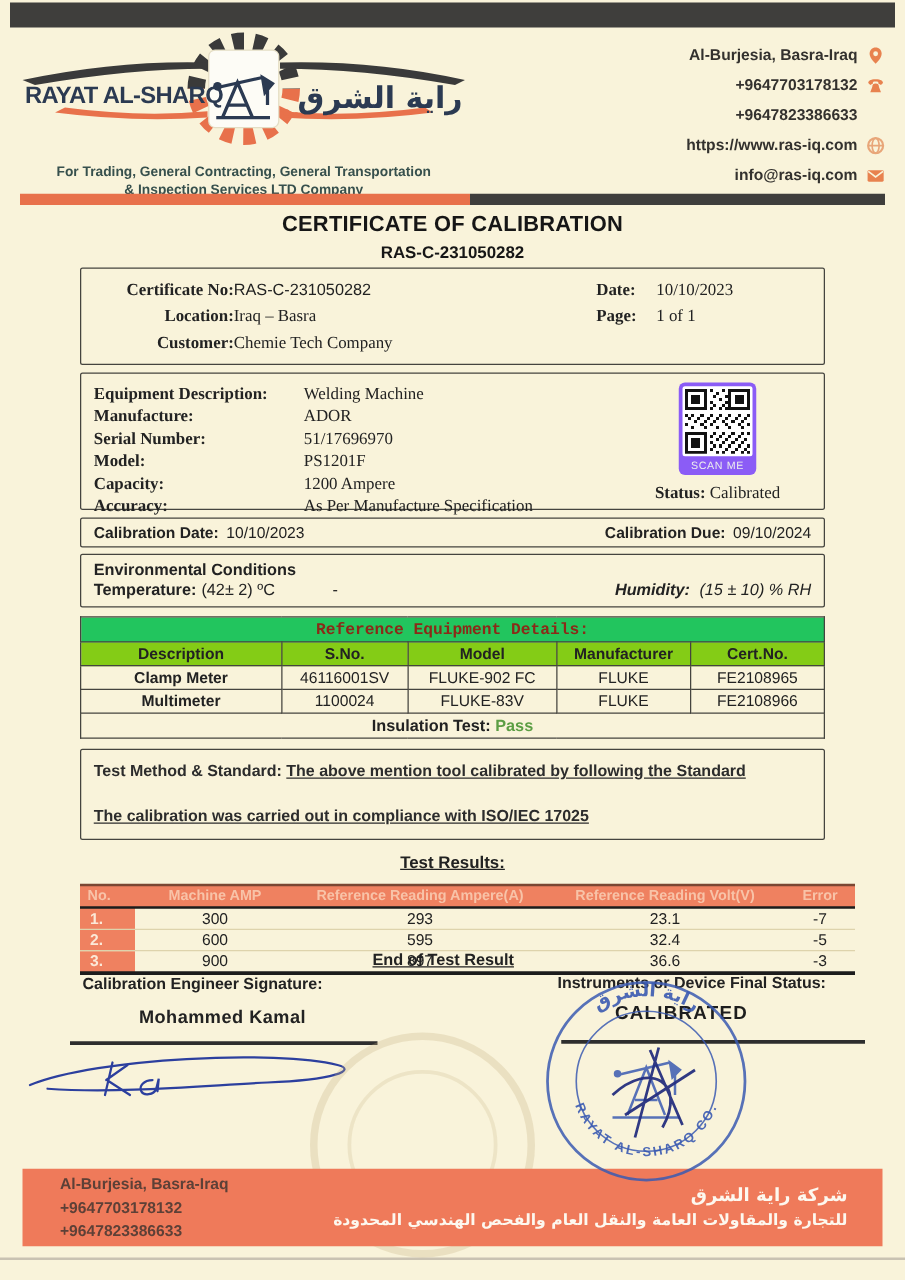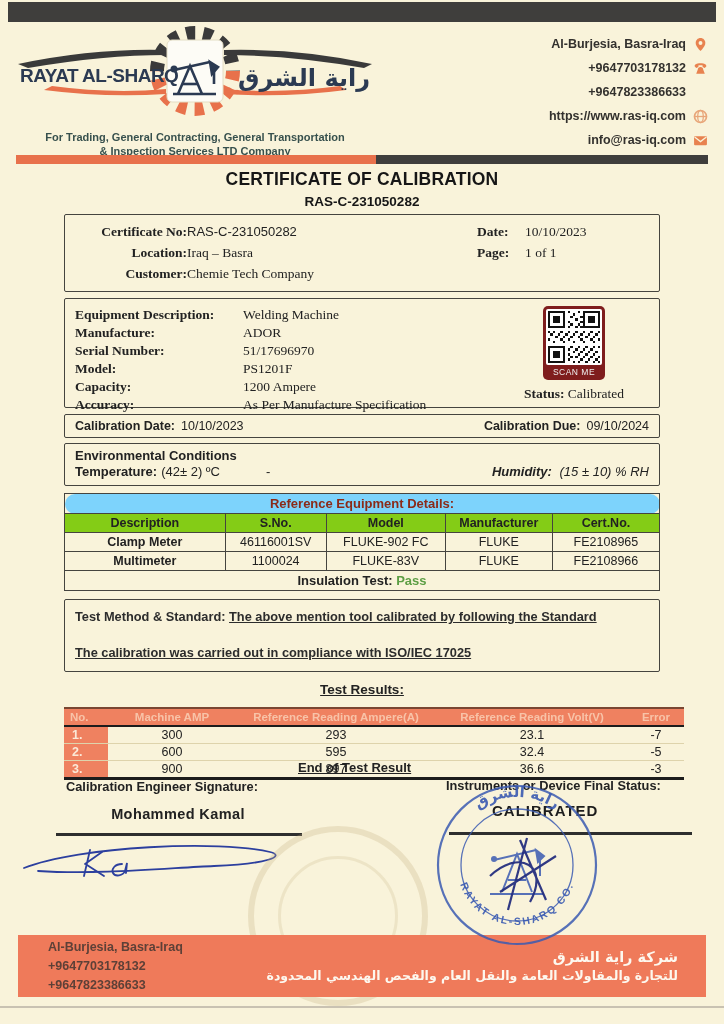--- a/index.html
+++ b/index.html
@@ -41,21 +41,21 @@
   .cert-row .lbl { width:112px; font-weight:bold; }
   .cert-right { width:172px; }
   .cert-right .lbl { width:48px; font-weight:bold; }
 
   
   .equip-box { display:flex; padding:7px 10px; margin-bottom:6px; font-family:"Liberation Serif",serif; font-size:13.5px; height:110px; }
   .equip-left { flex:1; }
   .equip-row { display:flex; line-height:18px; }
   .equip-row .lbl { width:168px; font-weight:bold; }
   .equip-right { width:150px; display:flex; flex-direction:column; align-items:center; }
-  .qr-frame { width:62px; height:76px; background:#7f1d1d; border-radius:5px; padding:3px; display:flex; flex-direction:column; align-items:center; }
+  .qr-frame { width:62px; height:76px; background:#8b5cf6; border-radius:5px; padding:3px; display:flex; flex-direction:column; align-items:center; }
   .qr-white { background:#fff; border-radius:2px; padding:2px; line-height:0; }
   .qr-label { color:#eee; font-family:"Liberation Sans",sans-serif; font-size:8.5px; letter-spacing:.5px; margin-top:2px; }
   .equip-status { margin-top:6px; white-space:nowrap; }
   .equip-status .lbl { font-weight:bold; }
 
   
   .caldate-box { display:flex; justify-content:space-between; padding:4px 10px; margin-bottom:5px; font-size:12.5px; font-weight:bold; }
   .caldate-box .val { font-weight:normal; margin-left:6px; }
 
   
@@ -63,21 +63,21 @@
   .env-title { font-weight:bold; }
   .env-row { display:flex; align-items:baseline; margin-top:1px; }
   .env-row .lbl { font-weight:bold; margin-right:4px; }
   .env-sep { margin-left:46px; }
   .env-hum { margin-left:auto;font-style:italic; }
   .env-hum .lbl { font-weight:bold; }
 
   
   table.ref { width:100%; border-collapse:collapse; margin-bottom:8px; font-size:12.5px; }
   table.ref td, table.ref th { border:1.2px solid #45443f; text-align:center; padding:2px 4px; }
-  .ref-title { background:#7dd3fc; color:#8b2a18; font-family:Liberation Sans, sans-serif; font-weight:bold; font-size:13px;border-radius:10px; }
+  .ref-title { background:#22c55e; color:#8b2a18; font-family:Liberation Mono, monospace; font-weight:bold; font-size:13px; }
   table.ref th.colh { font-weight:bold; background:#84cc16; }
   table.ref td.desc { font-weight:bold; }
   .ins-row { font-weight:bold; font-size:13px; }
   .ins-pass { color:#5c9e44; }
 
   
   .method-box { padding:7px 10px 9px 10px; margin-bottom:4px; font-size:12.8px; font-weight:bold; color:#2c2c2c; line-height:19px; }
   .method-box .u { text-decoration:underline; }
   .method-gap { height:17px; }
 

